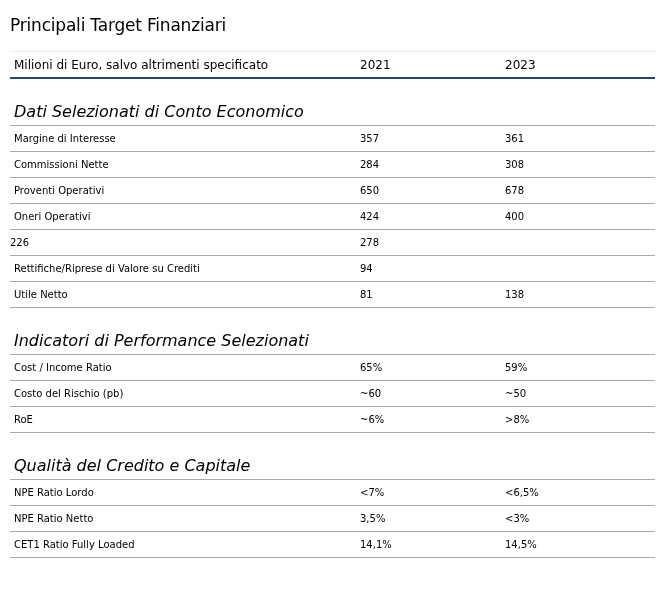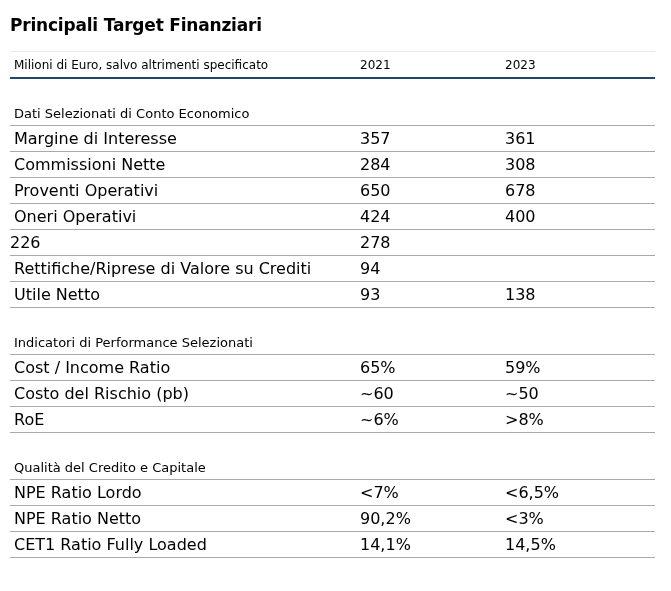--- a/index.html
+++ b/index.html
@@ -14,21 +14,21 @@
   }
   .page {
     box-sizing: border-box;
     width: 671px;
     height: 591px;
     padding: 12px 16px 0 10px;
     overflow: hidden;
   }
   .title {
     font-size: 17px;
-    font-weight: bold;
+    font-weight: normal;
     letter-spacing: -0.2px;
     margin: 2px 0 0 0;
     line-height: 22px;
   }
   .fin-table {
     margin-top: 15px;
     width: 645px;
   }
   .row {
     display: grid;
@@ -41,27 +41,28 @@
     border-bottom: 2px solid var(--accent-rule, #24466b);
     font-weight: normal;
     font-size: 12px;
   }
   .section-row {
     height: 46px;
     border-bottom: 1px solid var(--row-rule, #a9a9a9);
     align-items: end;
   }
   .section-row .label {
+    font-style: italic;
     padding-bottom: 4px;
-    font-size: 13px;
+    font-size: 16px;
   }
   .data-row {
     height: 25px;
     border-bottom: 1px solid var(--row-rule, #a9a9a9);
-    font-size: 16px;
+    font-size: 10px;
   }
   .data-row.bold { font-weight: normal; }
   .cell.label { padding-left: 4px; white-space: nowrap; }
   .cell.num { text-align: left; white-space: nowrap; }
 </style>
 </head>
 <body>
 
 <div class="page">
 
@@ -103,21 +104,21 @@
     <div class="row data-row">
       <div class="cell num">226</div>
       <div class="cell num">278</div>
     </div>
     <div class="row data-row">
       <div class="cell label">Rettifiche/Riprese di Valore su Crediti</div>
       <div class="cell num">94</div>
     </div>
     <div class="row data-row bold">
       <div class="cell label">Utile Netto</div>
-      <div class="cell num">93</div>
+      <div class="cell num">81</div>
       <div class="cell num">138</div>
     </div>
 
     <div class="row section-row">
       <div class="cell label">Indicatori di Performance Selezionati</div>
       <div class="cell num"></div>
       <div class="cell num"></div>
     </div>
     <div class="row data-row">
       <div class="cell label">Cost / Income Ratio</div>
@@ -140,21 +141,21 @@
       <div class="cell num"></div>
       <div class="cell num"></div>
     </div>
     <div class="row data-row">
       <div class="cell label">NPE Ratio Lordo</div>
       <div class="cell num">&lt;7%</div>
       <div class="cell num">&lt;6,5%</div>
     </div>
     <div class="row data-row">
       <div class="cell label">NPE Ratio Netto</div>
-      <div class="cell num">90,2%</div>
+      <div class="cell num">3,5%</div>
       <div class="cell num">&lt;3%</div>
     </div>
     <div class="row data-row">
       <div class="cell label">CET1 Ratio Fully Loaded</div>
       <div class="cell num">14,1%</div>
       <div class="cell num">14,5%</div>
     </div>
 
   </div>
 </div>

